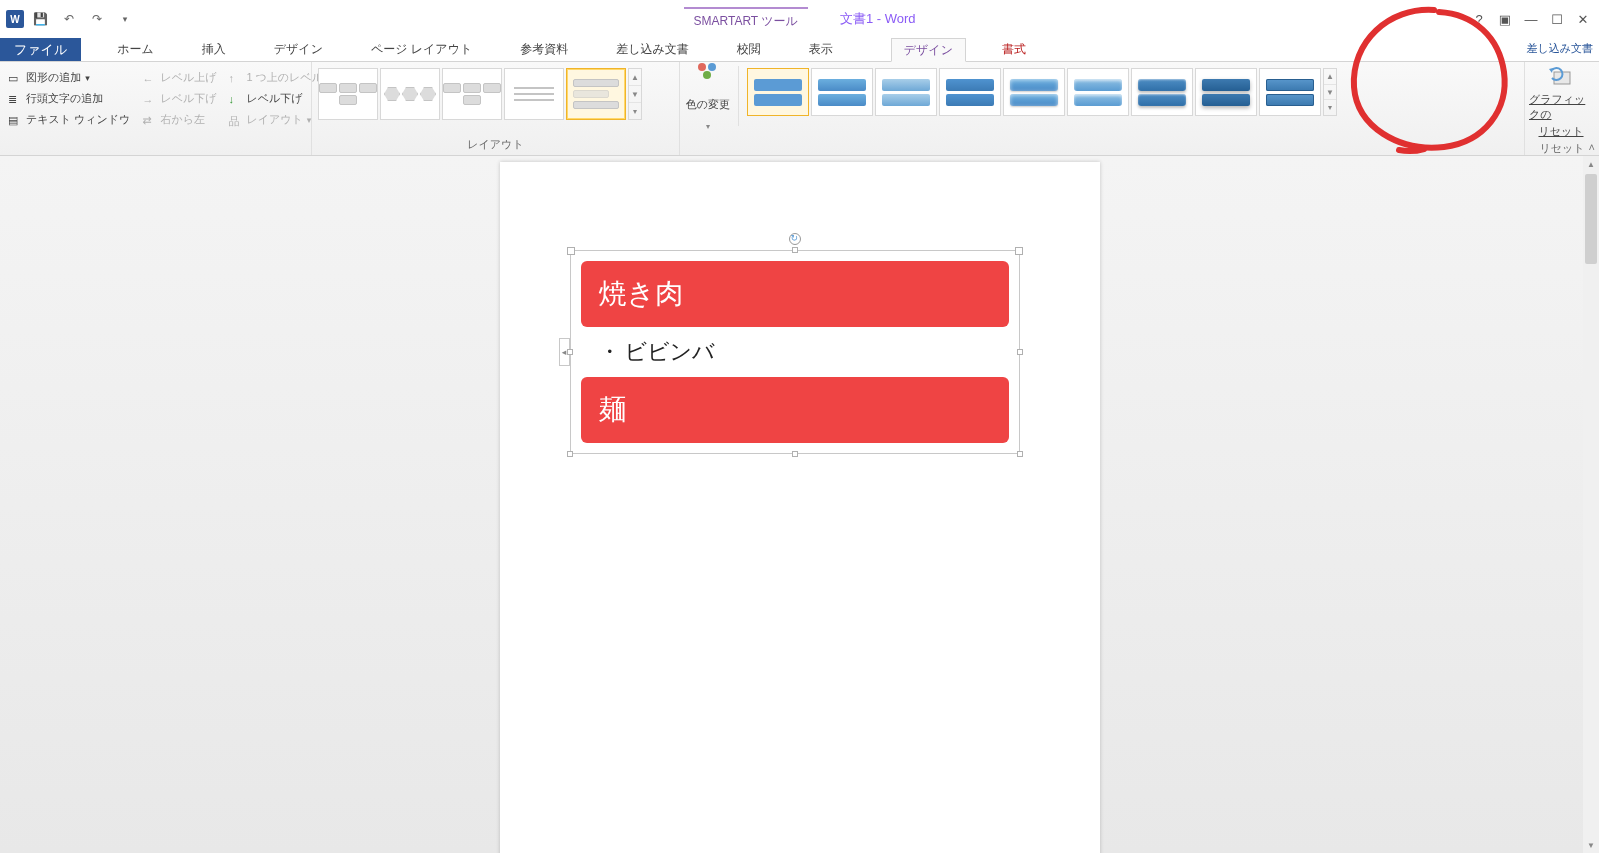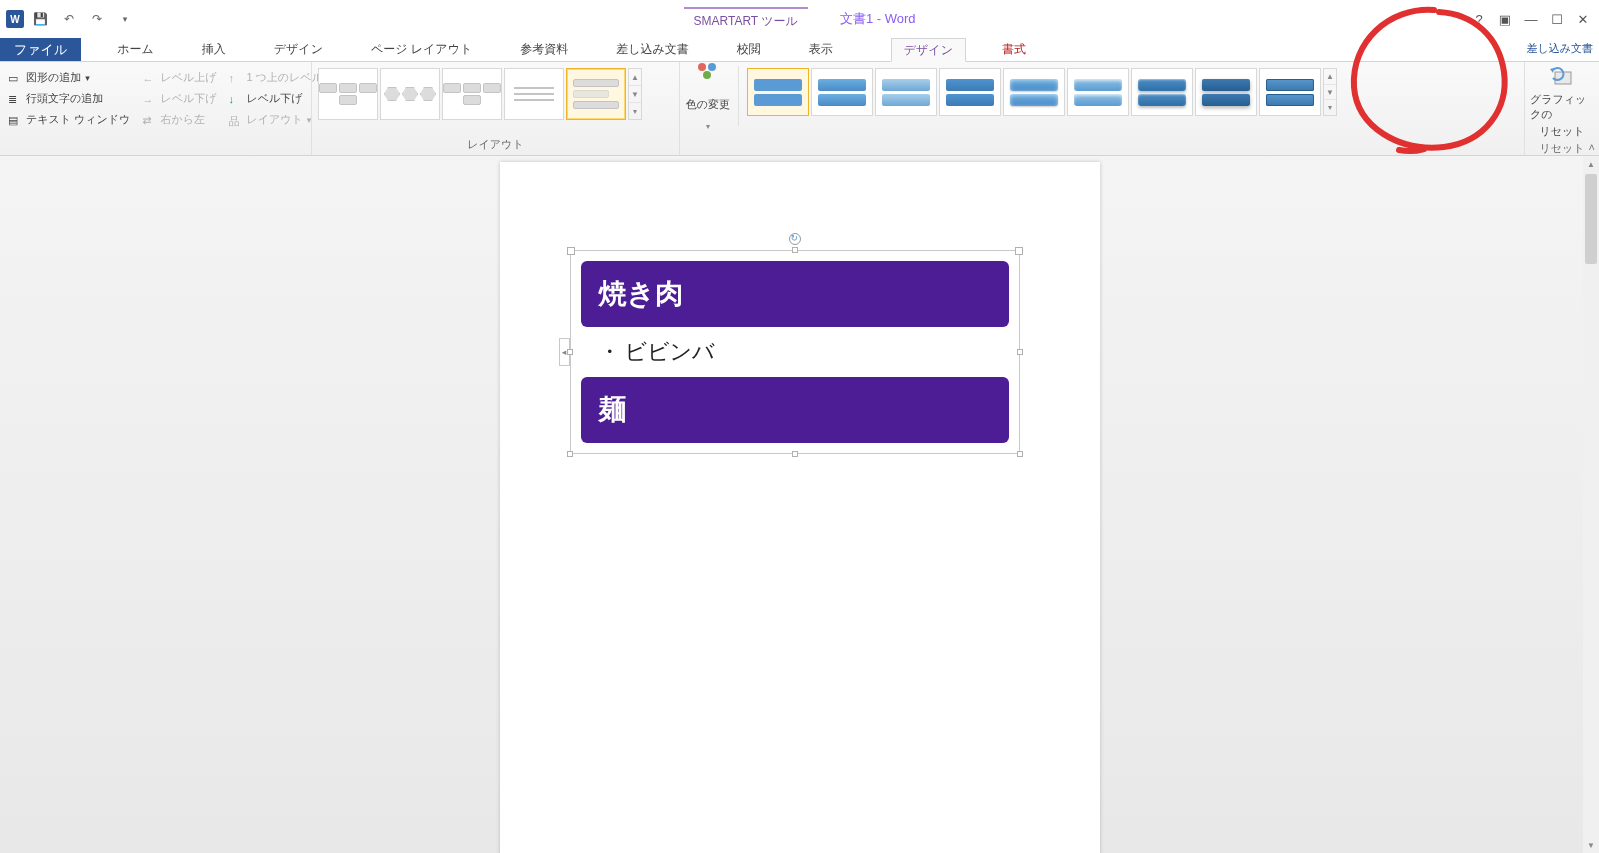--- a/index.html
+++ b/index.html
@@ -76,21 +76,21 @@
   .sa-frame::before { left: -4px; top: -4px; }
   .sa-frame::after { right: -4px; top: -4px; }
   .sa-handle-bl, .sa-handle-br, .sa-handle-ml, .sa-handle-mr, .sa-handle-mt, .sa-handle-mb { position: absolute; width: 6px; height: 6px; background:#fff; border:1px solid #b0b0b0; }
   .sa-handle-bl { left:-4px; bottom:-4px;} .sa-handle-br { right:-4px; bottom:-4px;}
   .sa-handle-ml { left:-4px; top:50%; margin-top:-3px;} .sa-handle-mr { right:-4px; top:50%; margin-top:-3px;}
   .sa-handle-mt { top:-4px; left:50%; margin-left:-3px;} .sa-handle-mb { bottom:-4px; left:50%; margin-left:-3px;}
   .sa-rotate { position:absolute; top:-18px; left:50%; margin-left:-6px; width:12px; height:12px; border:1px solid #999; border-radius:50%; background:#fff; }
   .sa-rotate::after{content:"↻"; position:absolute; font-size:9px; color:#5b9bd5; left:1px; top:-1px;}
   .sa-tab { position:absolute; left:-12px; top:50%; margin-top:-14px; width:11px; height:28px; border:1px solid #c8c8c8; background:#fff; display:flex; align-items:center; justify-content:center; font-size:9px; color:#888; cursor:pointer;}
   .sa-content { padding: 10px; display: flex; flex-direction: column; gap: 6px; }
-  .sa-header { background: #4c1d95; color: #fff; font-size: 28px; font-family: "Yu Mincho", serif; padding: 14px 18px; border-radius: 6px; font-weight: bold; }
+  .sa-header { background: #ef4444; color: #fff; font-size: 28px; font-family: "Yu Mincho", serif; padding: 14px 18px; border-radius: 6px; }
   .sa-bullet { font-size: 22px; font-family: "Yu Mincho", serif; padding: 4px 0 4px 18px; color: #222; }
   .sa-bullet::before { content: "・"; margin-right: 4px; }
 
   
   .annotation { position: absolute; top: 2px; right: 80px; width: 180px; height: 155px; pointer-events: none; z-index: 200; }
   .annotation svg { width: 100%; height: 100%; }
 
   
   .vscroll { position: absolute; right: 0; top: 0; bottom: 0; width: 16px; background: #f0f0f0; }
   .vscroll .thumb { position:absolute; top:18px; left:2px; right:2px; height:90px; background:#cfcfcf; border-radius:2px;}
@@ -299,21 +299,21 @@
         <div class="layout-scroll" style="height:48px;">
           <div>▲</div>
           <div>▼</div>
           <div>▾</div>
         </div>
       </div>
     </div>
   </div>
 
   <div class="group" style="width:74px;border-right:none;">
-    <div class="group-body" style="justify-content:center;">
+    <div class="group-body" style="justify-content:flex-start;text-decoration:underline;">
       <div class="reset-btn">
         <span>
           <svg width="26" height="22">
               <rect x="6" y="6" width="16" height="12" fill="#e8e8e8" stroke="#999"></rect>
               <path d="M4 4 A 6 6 0 1 1 4 12" fill="none" stroke="#5b9bd5" stroke-width="2"></path>
               <path d="M1 3 L5 2 L4 7 Z" fill="#5b9bd5"></path>
             </svg>
         </span>
         <span class="txt">グラフィックの</span>
         <span class="txt">リセット</span>

